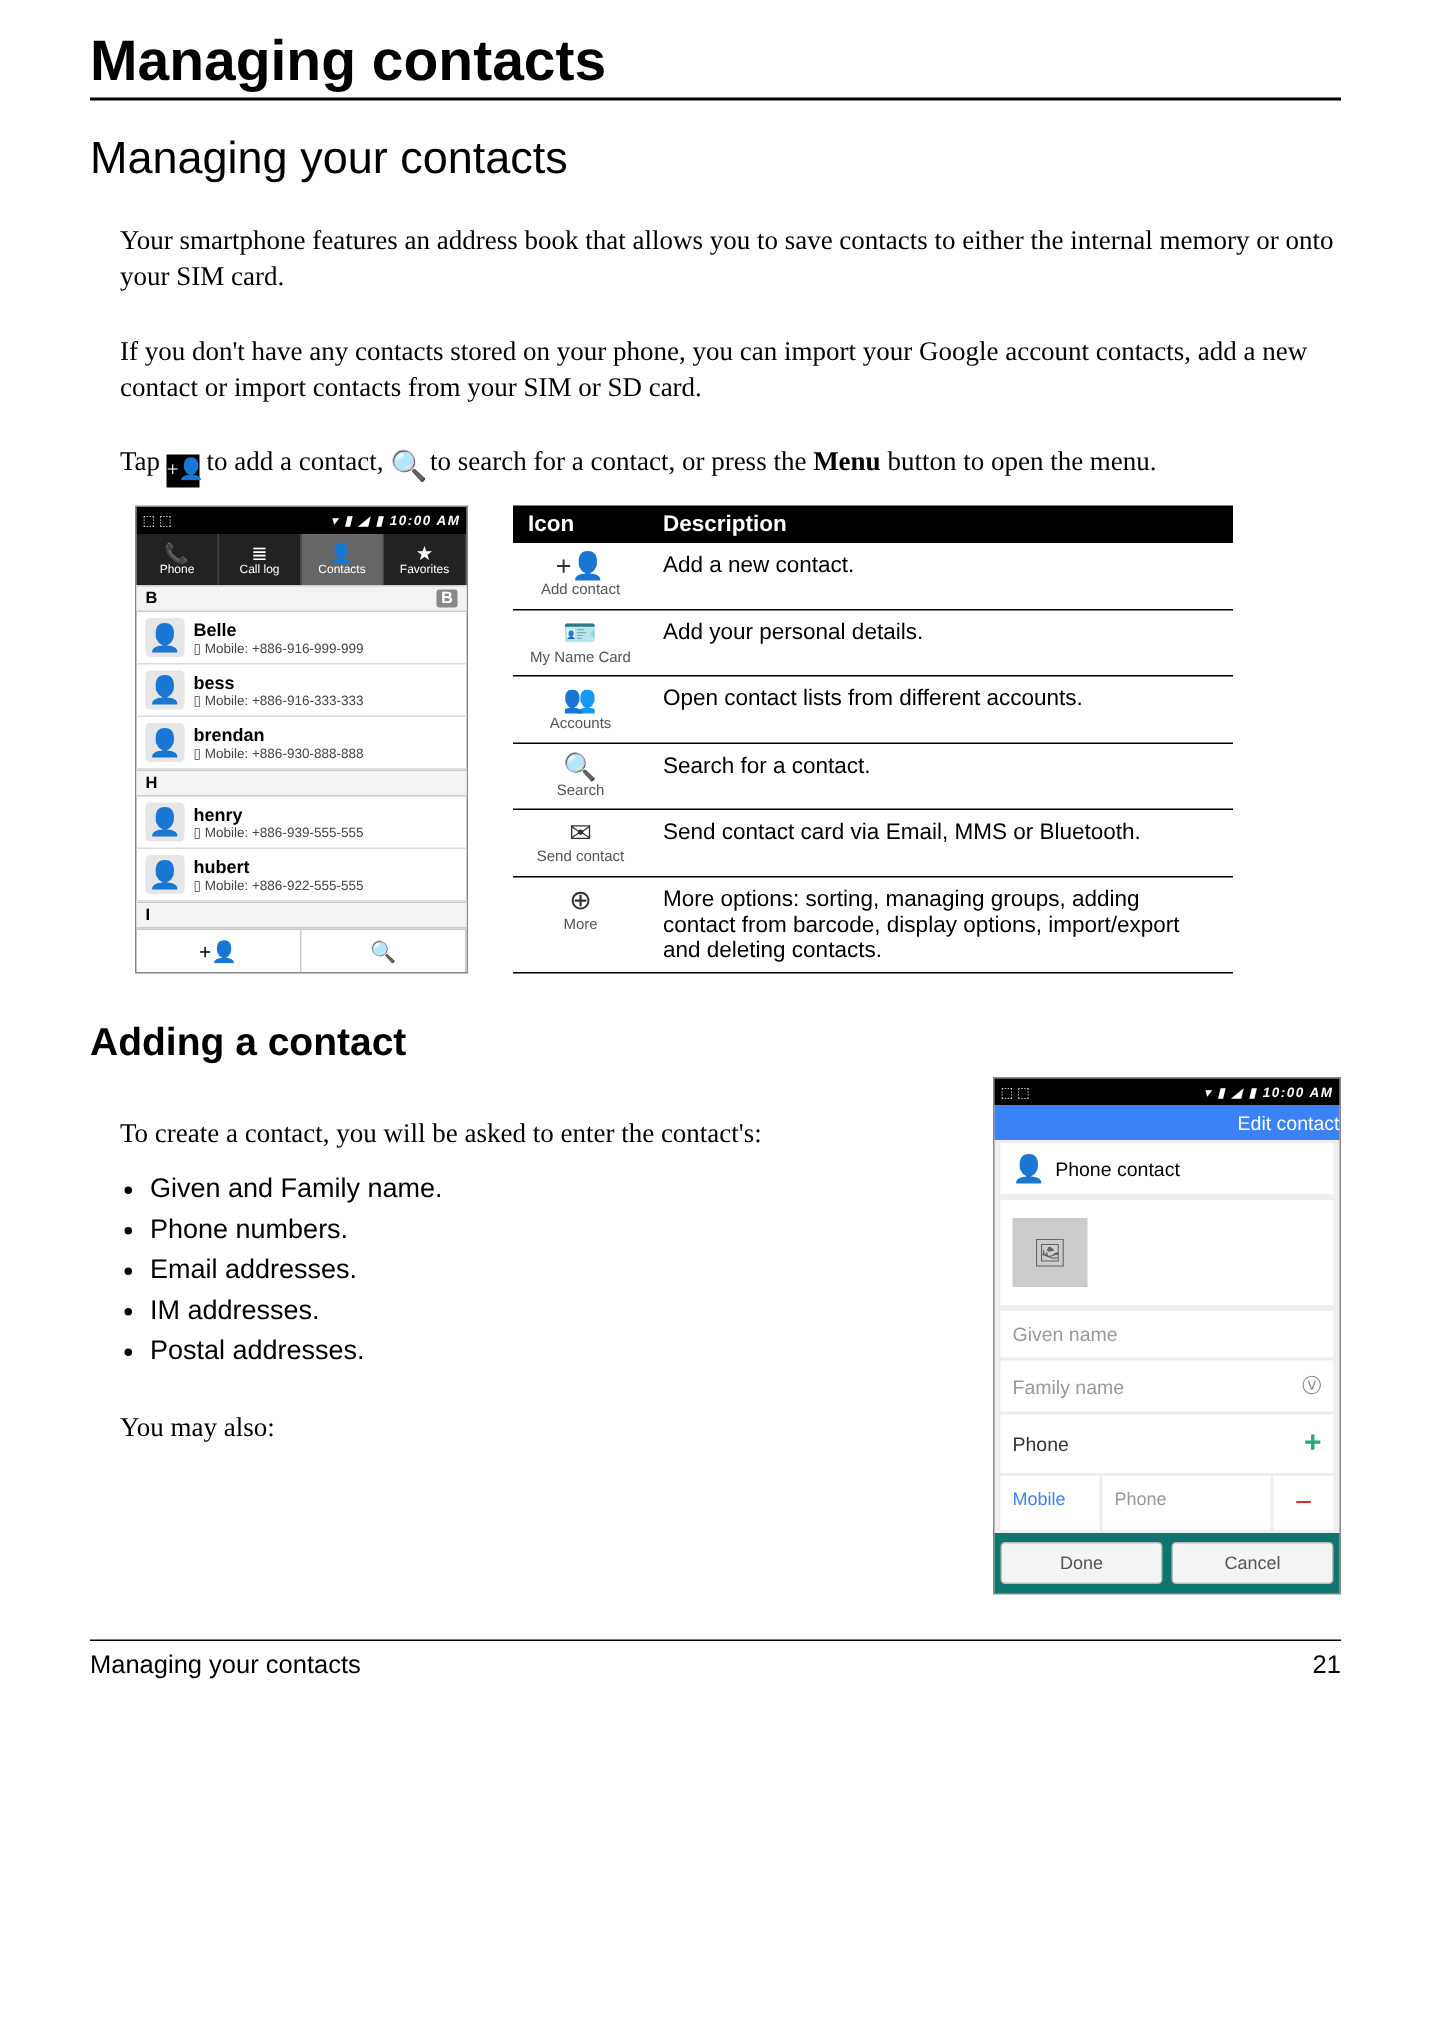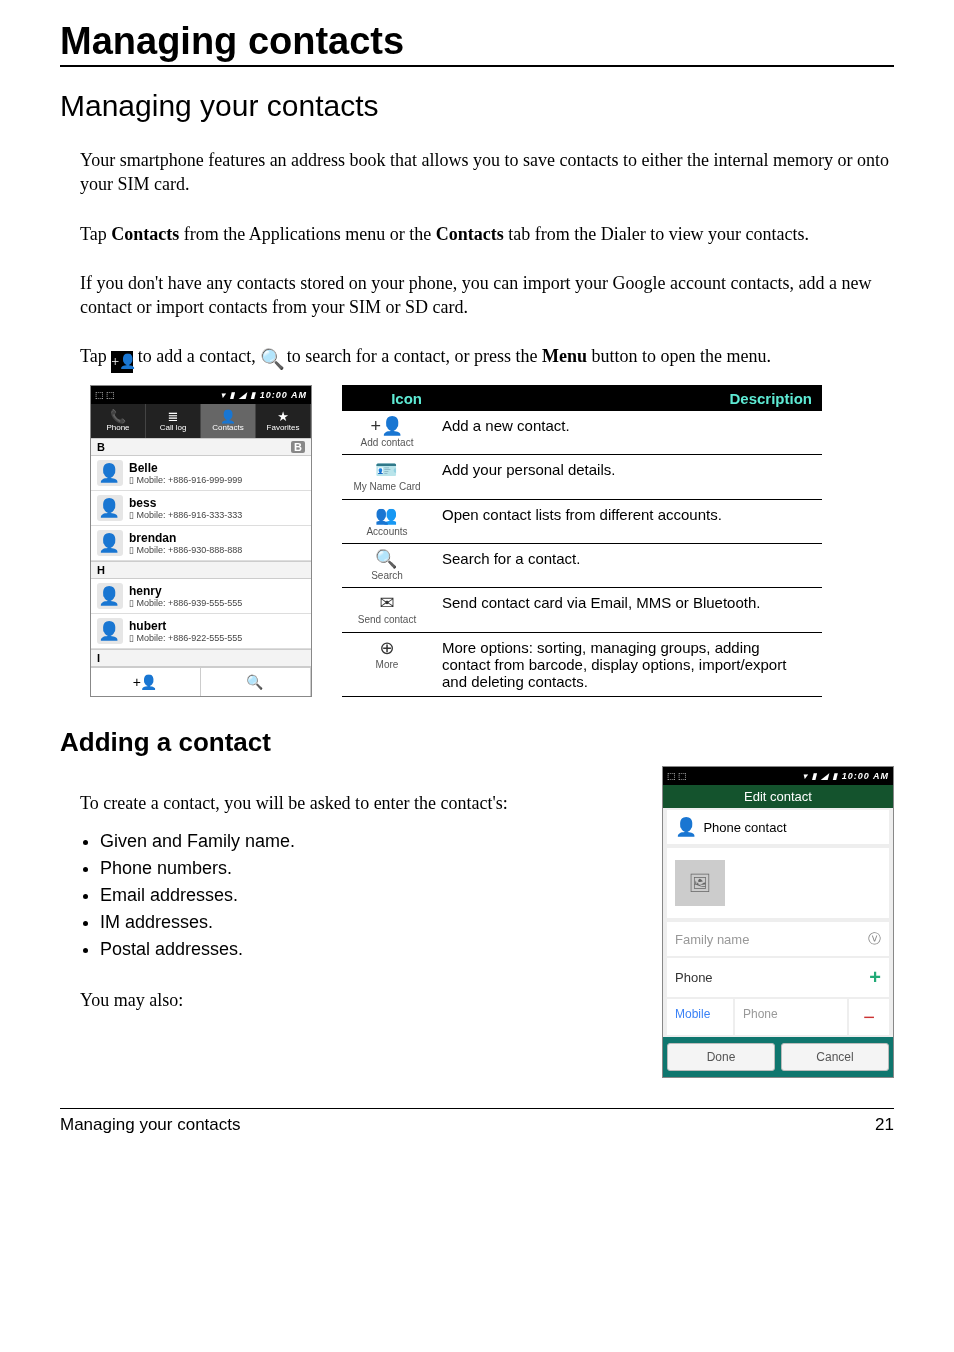--- a/index.html
+++ b/index.html
@@ -142,22 +142,22 @@
   }
 
   
   .icon-table {
     border-collapse: collapse;
     width: 480px;
     font-size: 15px;
   }
   .icon-table th {
     background: #000;
-    color: #5eead4;
-    text-align: right;
+    color: #ffffff;
+    text-align: left;
     padding: 4px 10px;
     font-size: 15px;
   }
   .icon-table td {
     border-bottom: 1px solid #000;
     padding: 6px 10px;
     vertical-align: top;
   }
   .icon-table td.icon-cell {
     width: 70px;
@@ -192,23 +192,23 @@
   ul.bullets li { margin: 0; }
 
   
   .editphone {
     width: 230px;
     border: 1px solid #888;
     background: #eee;
     font-size: 11px;
   }
   .ep-title {
-    background: #14532d;
+    background: #3b82f6;
     color: #fff;
-    text-align: center;
+    text-align: right;
     padding: 4px 0;
     font-size: 13px;
   }
   .ep-row {
     background: #fff;
     margin: 2px 4px;
     padding: 6px 8px;
     font-size: 13px;
     display: flex;
     align-items: center;
@@ -291,23 +291,20 @@
 <body>
 
 <div class="page">
 
   <h1 class="main-title">Managing contacts</h1>
 
   <h2 class="section-title">Managing your contacts</h2>
 
   <p class="body-text">Your smartphone features an address book that allows you to save contacts to either the internal memory or onto your SIM card.</p>
 
-  <p class="body-text">
-    <span>Tap </span><b>Contacts</b><span> from the Applications menu or the </span><b>Contacts</b><span> tab from the Dialer to view your contacts.</span>
-  </p>
 
   <p class="body-text">If you don't have any contacts stored on your phone, you can import your Google account contacts, add a new contact or import contacts from your SIM or SD card.</p>
 
   <p class="body-text">
     <span>Tap </span><span class="inline-icon">+👤</span><span> to add a contact, </span><span class="inline-icon light">🔍</span><span> to search for a contact, or press the </span><b>Menu</b><span> button to open the menu.</span>
   </p>
 
   <div class="split">
 
     <div class="phoneshot">
@@ -436,20 +433,23 @@
       </div>
       <div class="ep-title">Edit contact</div>
       <div class="ep-row">
         <span style="font-size:18px">👤</span>
         <span>Phone contact</span>
       </div>
       <div class="ep-image-area">
         <div class="ep-image-box">🖼</div>
       </div>
       <div class="ep-field">
+        <span>Given name</span>
+      </div>
+      <div class="ep-field">
         <span>Family name</span>
         <span style="color:#888">ⓥ</span>
       </div>
       <div class="ep-field" style="color:#333">
         <span>Phone</span>
         <span style="color:#2a7;font-size:20px;font-weight:bold">+</span>
       </div>
       <div class="ep-phone-row">
         <div class="cell label-cell">Mobile</div>
         <div class="cell value-cell">Phone</div>

